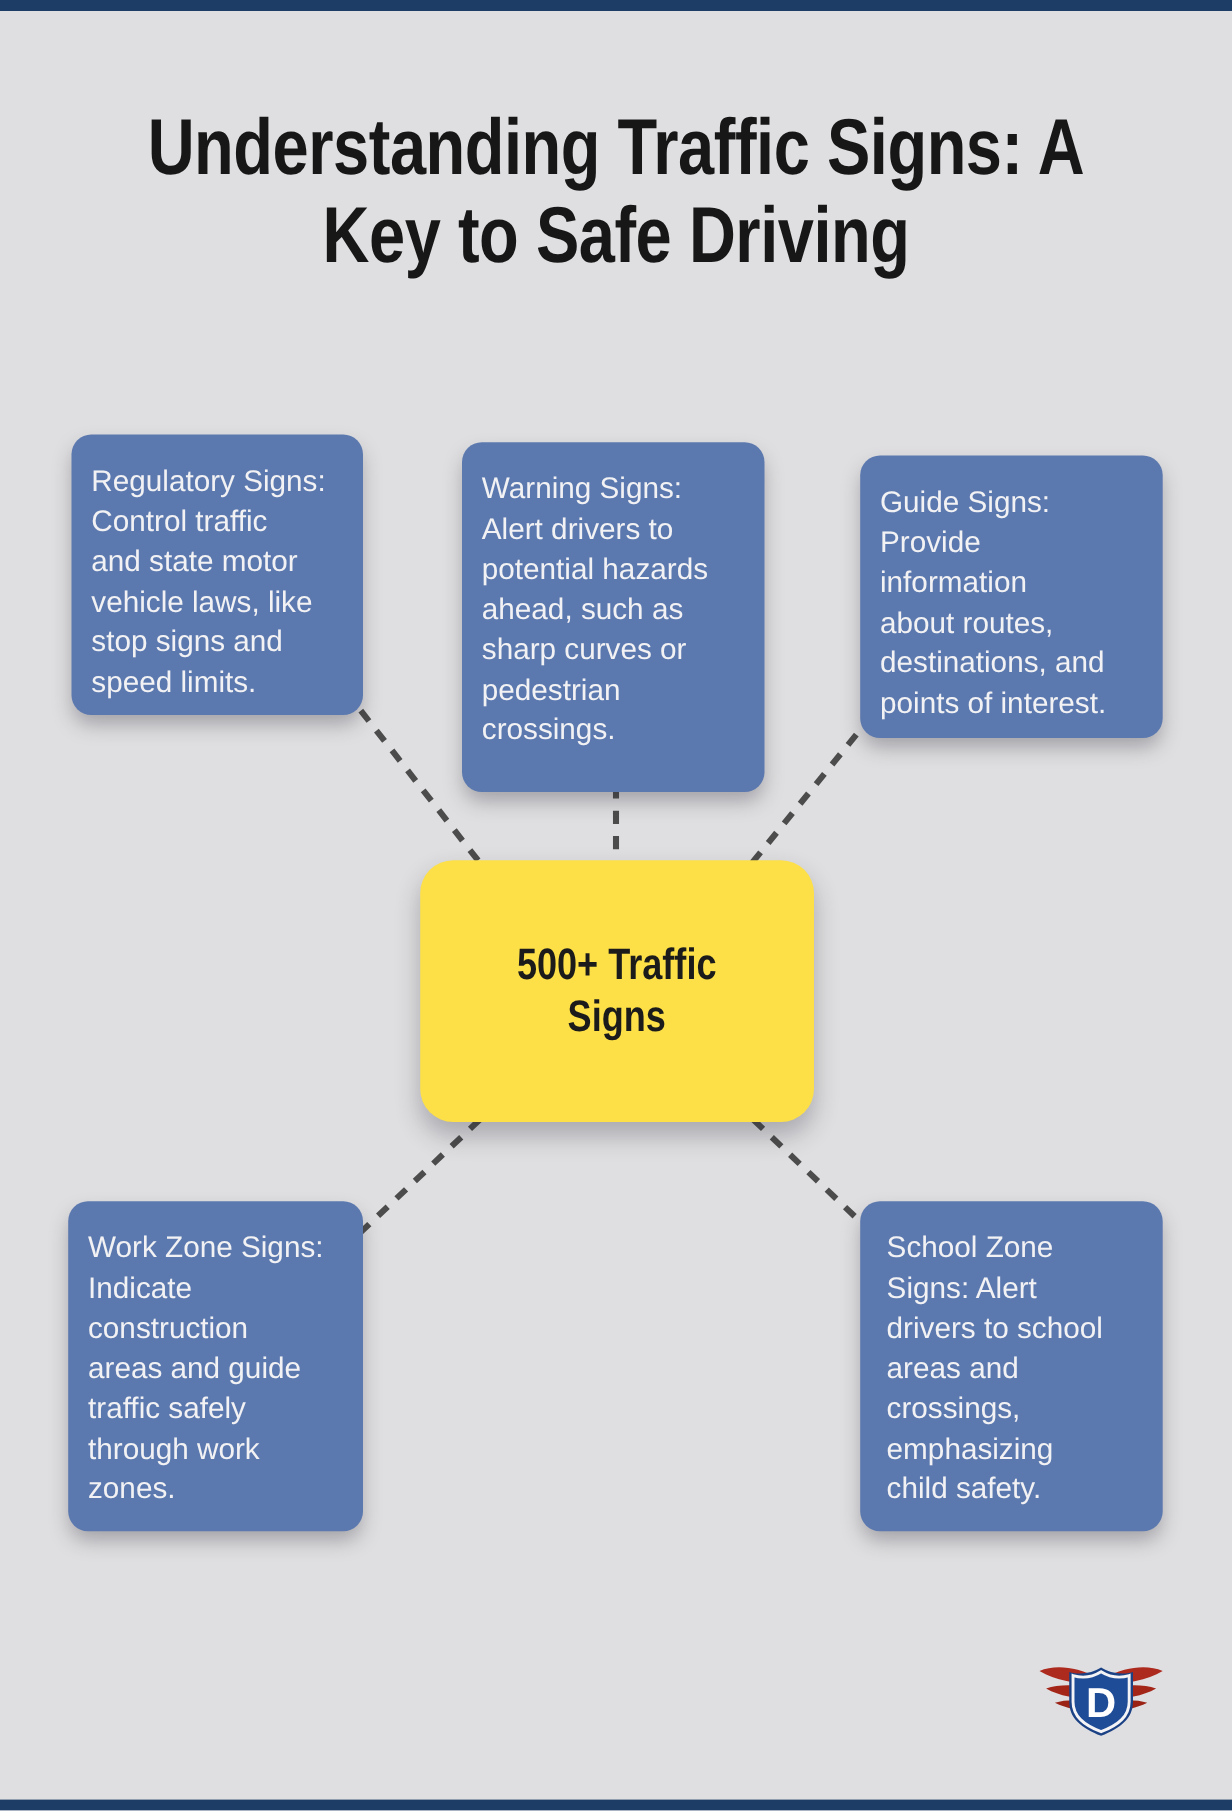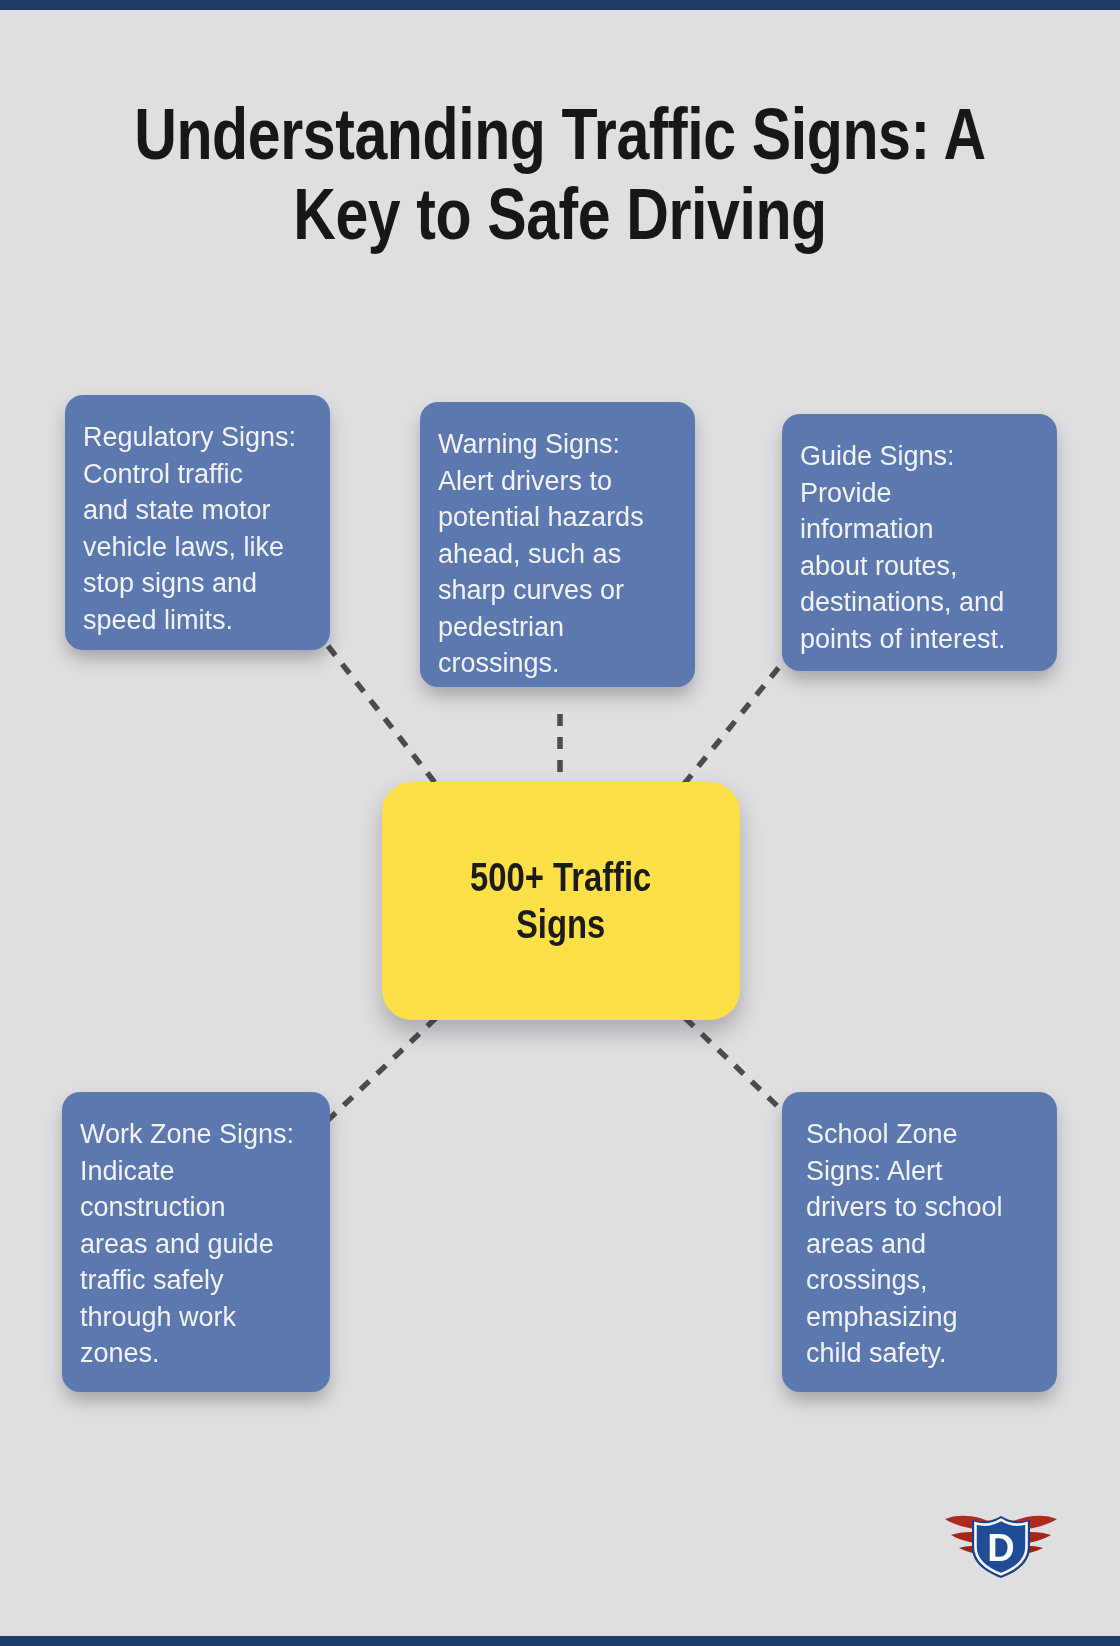--- a/index.html
+++ b/index.html
@@ -74,21 +74,21 @@
 
   <div class="node" style="left:65px;top:395px;width:265px;height:255px;">
     <p>Regulatory Signs:
 Control traffic
 and state motor
 vehicle laws, like
 stop signs and
 speed limits.</p>
   </div>
 
-  <div class="node" style="left:420px;top:402px;width:275px;height:285px;">
+  <div class="node" style="left:420px;top:402px;width:275px;height:318px;">
     <p>Warning Signs:
 Alert drivers to
 potential hazards
 ahead, such as
 sharp curves or
 pedestrian
 crossings.</p>
   </div>
 
   <div class="node" style="left:782px;top:398px;width:275px;height:257px;margin-top:16px;">

